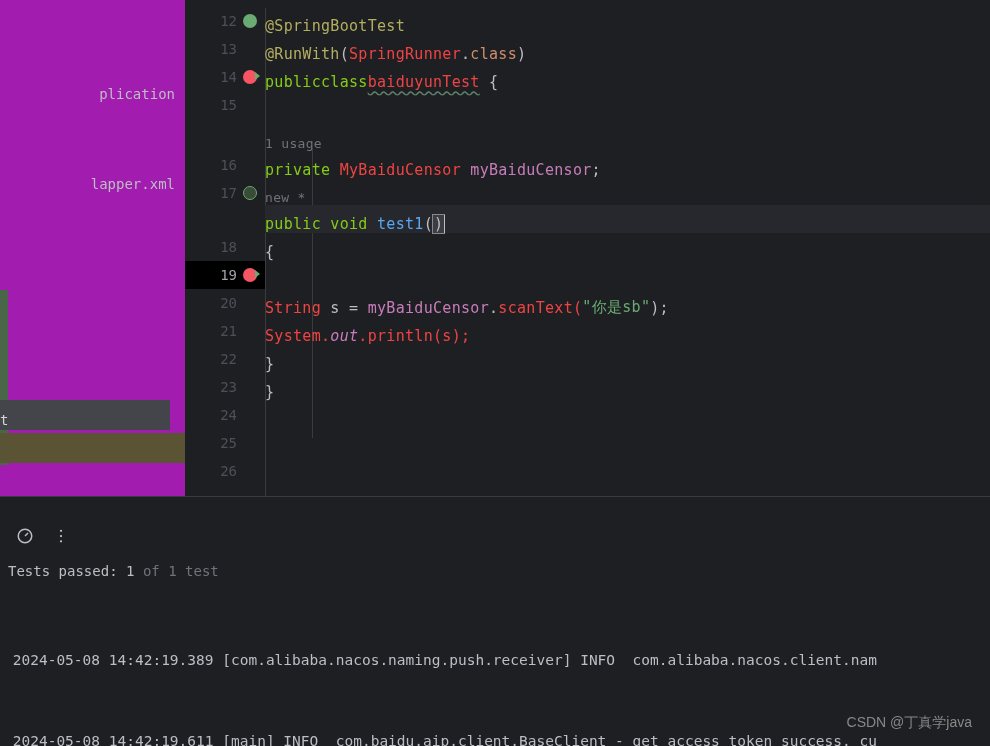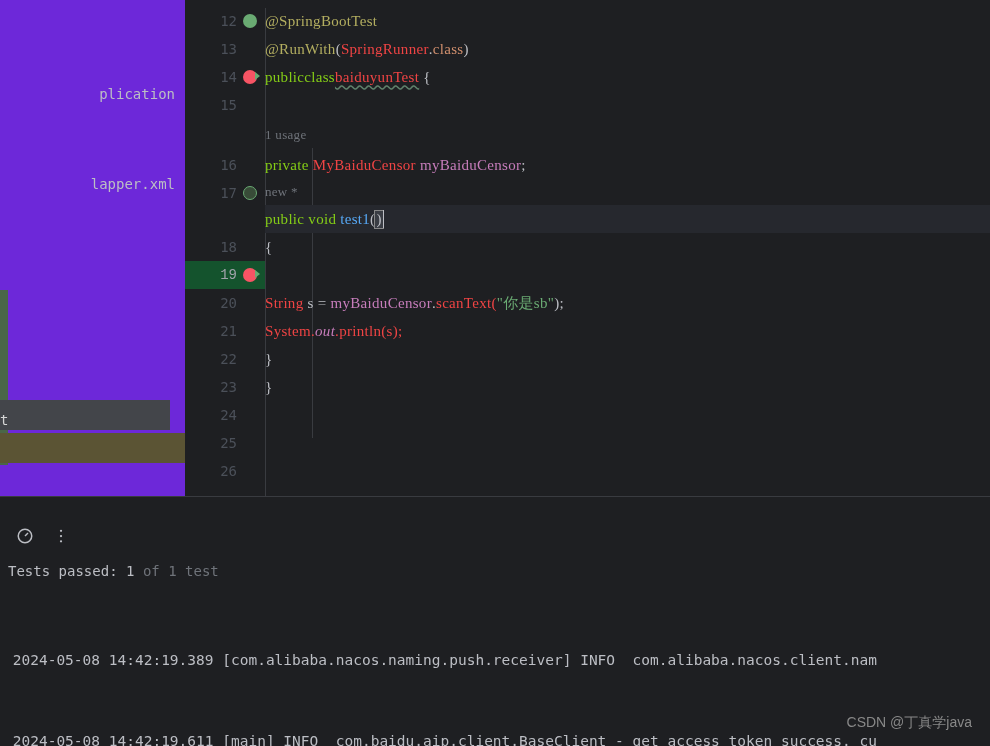--- a/index.html
+++ b/index.html
@@ -11,21 +11,21 @@
       height: 746px;
       overflow: hidden;
       position: relative;
     }
     .sidebar {
       position: absolute;
       left: 0;
       top: 0;
       width: 185px;
       height: 496px;
-      background: #6d28d9;
+      background: #a21caf;
       overflow: hidden;
     }
     .sidebar-item {
       padding: 6px 0;
       font-size: 14px;
       color: #bcbec4;
       white-space: nowrap;
     }
     .sidebar-highlight {
       position: absolute;
@@ -62,21 +62,21 @@
     .gutter-line {
       height: 28px;
       display: flex;
       align-items: center;
       justify-content: flex-end;
       padding-right: 8px;
       font-size: 14px;
       color: #4b5059;
       position: relative;
     }
-    .gutter-line.active { background: #14532d; font-family: Liberation Mono, monospace; }
+    .gutter-line.active { background: #000000; }
     .gutter-icon {
       width: 14px;
       height: 14px;
       margin-left: 6px;
       display: inline-block;
     }
     .icon-green-circle { background: #6aab73; border-radius: 50%; }
     .icon-red-circle { 
       background: #f75464; 
       border-radius: 50%; 
@@ -103,25 +103,24 @@
       left: 265px;
       top: 0;
       right: 0;
       height: 496px;
       background: #1e1f22;
       font-size: 15px;
     }
     .editor-line {
       height: 28px;
       display: flex;
-      align-items: center;
+      align-items: flex-end;
       white-space: pre;
       letter-spacing: 0.3px;
       position: relative;
-      font-family: Liberation Serif, serif;
     }
     .editor-line.active { background: #26282e; }
     .editor-divider {
       position: absolute;
       left: 0;
       top: 8px;
       bottom: 0;
       width: 1px;
       background: #393b40;
     }

